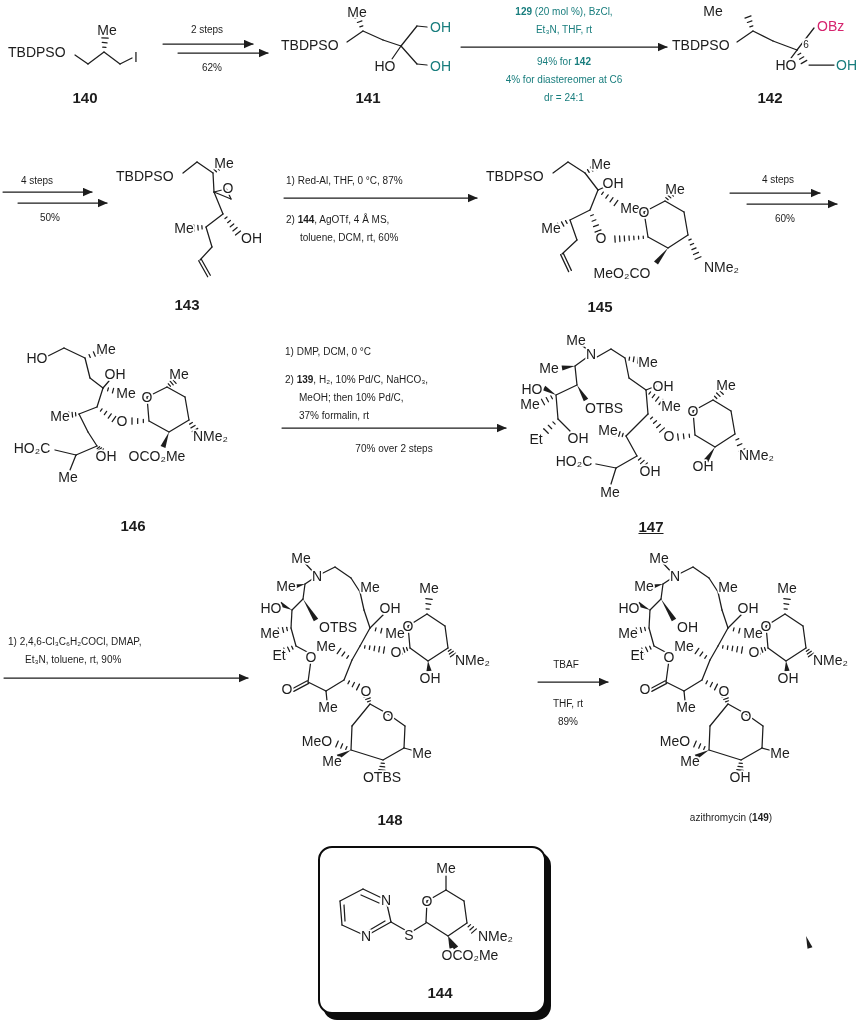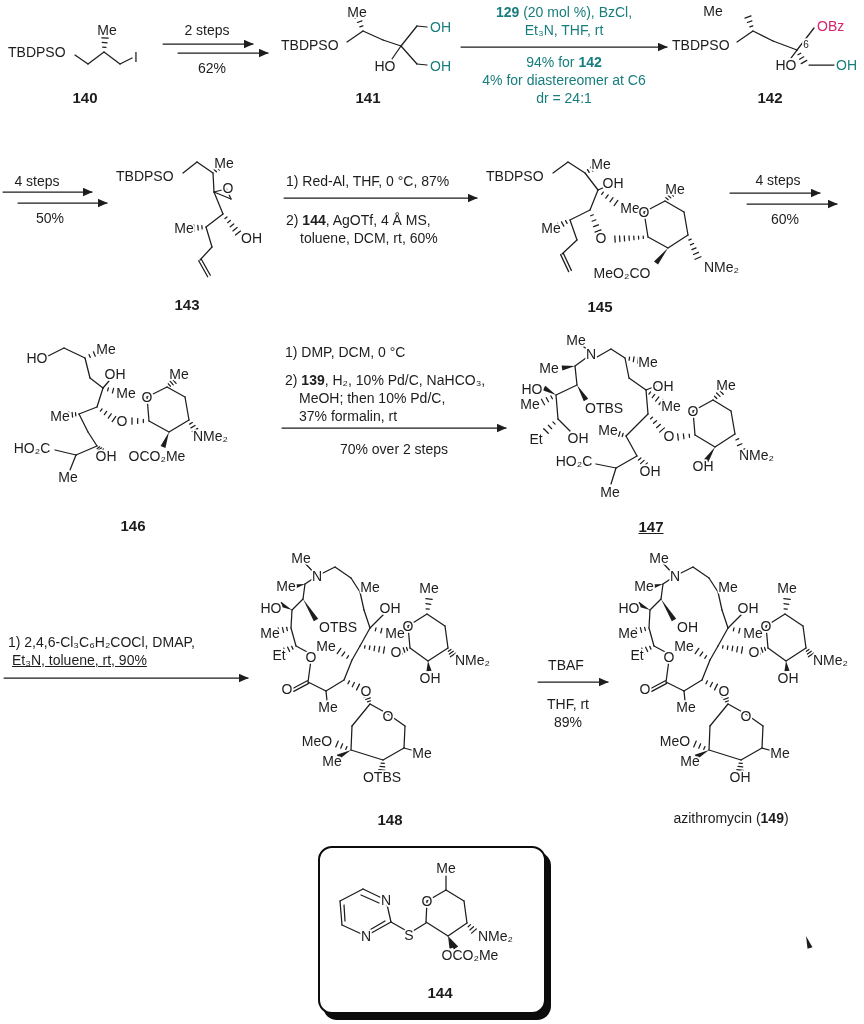--- a/index.html
+++ b/index.html
@@ -1,20 +1,20 @@
 <!DOCTYPE html>
 <html><head>
 <meta charset="utf-8">
 <style>
   html,body{margin:0;padding:0;background:#ffffff;}
   .canvas{position:relative;width:864px;height:1024px;background:#ffffff;overflow:hidden;
           font-family:"Liberation Sans","DejaVu Sans",sans-serif;}
   #scheme-svg{position:absolute;left:0;top:0;z-index:2;}
   #text-layer{position:absolute;left:0;top:0;width:864px;height:1024px;z-index:3;pointer-events:none;}
-  .tb{position:absolute;font-size:14px;color:#1d1d1d;line-height:18px;white-space:nowrap;}
+  .tb{position:absolute;font-size:10px;color:#1d1d1d;line-height:18px;white-space:nowrap;}
   .tb.center{transform:translate(-50%,-50%);text-align:center;}
   .tb.leftc{transform:translate(0,-50%);text-align:left;}
   .tb.teal{color:#187d7d;}
   .tb .b{font-weight:700;}
   .compound-box{position:absolute;left:318px;top:846px;width:224px;height:164px;background:#ffffff;
                 border:2.5px solid #0c0c0c;border-radius:14px;box-shadow:5px 6px 0 0 #0c0c0c;z-index:1;}
   svg text{font-family:"Liberation Sans","DejaVu Sans",sans-serif;font-size:14px;fill:#1d1d1d;
            paint-order:stroke;stroke:#ffffff;stroke-width:3.5px;stroke-linejoin:round;}
   svg text.teal{fill:#187d7d;}
   svg text.pink{fill:#d6246e;}
@@ -618,21 +618,21 @@
       <div class="tb leftc" style="left: 285px; top: 398px;">
         <div class="ln"><span>2) </span><span class="b">139</span><span>, H₂, 10% Pd/C, NaHCO₃,</span></div>
         <div class="ln" style="margin-left: 14px;"><span>MeOH; then 10% Pd/C,</span></div>
         <div class="ln" style="margin-left: 14px;"><span>37% formalin, rt</span></div>
       </div>
       <div class="tb center" style="left: 394px; top: 449px;">
         <div class="ln"><span>70% over 2 steps</span></div>
       </div>
       <div class="tb leftc" style="left: 8px; top: 651px;">
         <div class="ln"><span>1) 2,4,6-Cl₃C₆H₂COCl, DMAP,</span></div>
-        <div class="ln" style="margin-left: 4px; text-decoration: underline;"><span>Et₃N, toluene, rt, 90%</span></div>
+        <div class="ln" style="margin-left: 17px;"><span>Et₃N, toluene, rt, 90%</span></div>
       </div>
       <div class="tb center" style="left: 566px; top: 665px;">
         <div class="ln"><span>TBAF</span></div>
       </div>
       <div class="tb center" style="left: 568px; top: 713px;">
         <div class="ln"><span>THF, rt</span></div>
         <div class="ln"><span>89%</span></div>
       </div>
       <div class="tb center" style="left: 85px; top: 98px; font-size: 15px;">
         <div class="ln"><span class="b">140</span></div>

